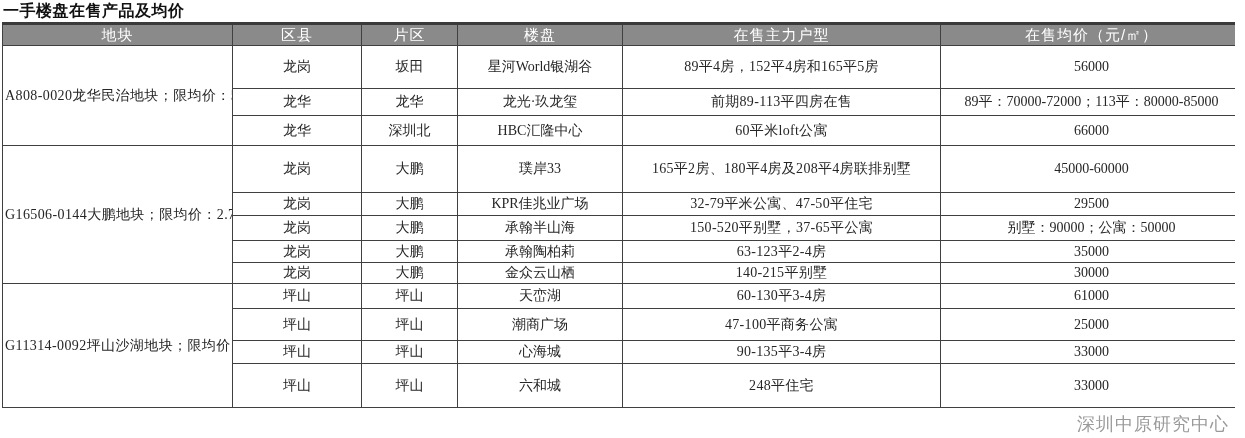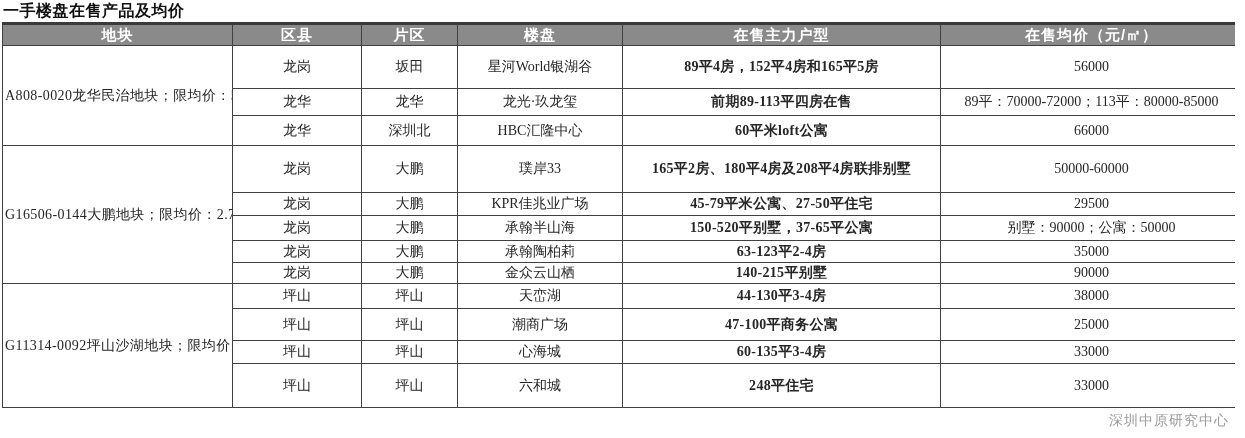--- a/index.html
+++ b/index.html
@@ -18,21 +18,21 @@
   }
   table.price-table {
     position:absolute; top:22px; left:2px;
     width:1240px;
     border-collapse:collapse;
     table-layout:fixed;
   }
   table.price-table th {
     background:#8a8a8a;
     color:#ffffff;
-    font-weight:bold;
+    font-weight:normal;
     font-size:15px;
     height:22px;
     border:1px solid #404040;
     border-top:3px solid #3a3a3a;
     letter-spacing:1px;
   }
   table.price-table td {
     border:1px solid #404040;
     text-align:center;
     vertical-align:middle;
@@ -46,29 +46,29 @@
   td.land-cell {
     text-align:justify;
     text-align-last:justify;
     white-space:normal;
     font-size:15px;
     line-height:1.8;
     letter-spacing:0.4px;
     padding:0 4px 0 3px;
     color:#1f1f1f;
   }
-  td.units-cell { letter-spacing:0.3px;font-weight:bold; }
+  td.units-cell { letter-spacing:0.3px; }
   
   .rh43{height:43px} .rh27{height:27px} .rh30{height:30px}
   .rh47{height:47px} .rh23{height:23px} .rh25{height:25px}
   .rh22{height:22px} .rh21{height:21px} .rh32{height:32px}
   .rh44{height:44px}
   .footer {
     position:absolute; top:412px; right:6px;
-    color:#9a9a9a; font-size:14px;
+    color:#9a9a9a; font-size:18px;
     letter-spacing:1px;
   }
 </style>
 </head>
 <body>
 
 <div class="page">
 
   <div class="title">一手楼盘在售产品及均价</div>
 
@@ -115,27 +115,27 @@
         <td class="units-cell">60平米loft公寓</td>
         <td>66000</td>
       </tr>
 
       <tr class="rh47">
         <td class="land-cell" rowspan="5">G16506-0144大鹏地块；限均价：2.7，限最高价：2.8；配建人才住房：10952平</td>
         <td>龙岗</td>
         <td>大鹏</td>
         <td>璞岸33</td>
         <td class="units-cell">165平2房、180平4房及208平4房联排别墅</td>
-        <td>50000-60000</td>
+        <td>45000-60000</td>
       </tr>
       <tr class="rh23">
         <td>龙岗</td>
         <td>大鹏</td>
         <td>KPR佳兆业广场</td>
-        <td class="units-cell">45-79平米公寓、27-50平住宅</td>
+        <td class="units-cell">32-79平米公寓、47-50平住宅</td>
         <td>29500</td>
       </tr>
       <tr class="rh25">
         <td>龙岗</td>
         <td>大鹏</td>
         <td>承翰半山海</td>
         <td class="units-cell">150-520平别墅，37-65平公寓</td>
         <td>别墅：90000；公寓：50000</td>
       </tr>
       <tr class="rh22">
@@ -143,43 +143,43 @@
         <td>大鹏</td>
         <td>承翰陶柏莉</td>
         <td class="units-cell">63-123平2-4房</td>
         <td>35000</td>
       </tr>
       <tr class="rh21">
         <td>龙岗</td>
         <td>大鹏</td>
         <td>金众云山栖</td>
         <td class="units-cell">140-215平别墅</td>
-        <td>90000</td>
+        <td>30000</td>
       </tr>
 
       <tr class="rh25">
         <td class="land-cell" rowspan="4">G11314-0092坪山沙湖地块；限均价：3.06，限最高价：3.23；配建人才住房：30000平</td>
         <td>坪山</td>
         <td>坪山</td>
         <td>天峦湖</td>
-        <td class="units-cell">44-130平3-4房</td>
-        <td>38000</td>
+        <td class="units-cell">60-130平3-4房</td>
+        <td>61000</td>
       </tr>
       <tr class="rh32">
         <td>坪山</td>
         <td>坪山</td>
         <td>潮商广场</td>
         <td class="units-cell">47-100平商务公寓</td>
         <td>25000</td>
       </tr>
       <tr class="rh23">
         <td>坪山</td>
         <td>坪山</td>
         <td>心海城</td>
-        <td class="units-cell">60-135平3-4房</td>
+        <td class="units-cell">90-135平3-4房</td>
         <td>33000</td>
       </tr>
       <tr class="rh44">
         <td>坪山</td>
         <td>坪山</td>
         <td>六和城</td>
         <td class="units-cell">248平住宅</td>
         <td>33000</td>
       </tr>
     </tbody>

